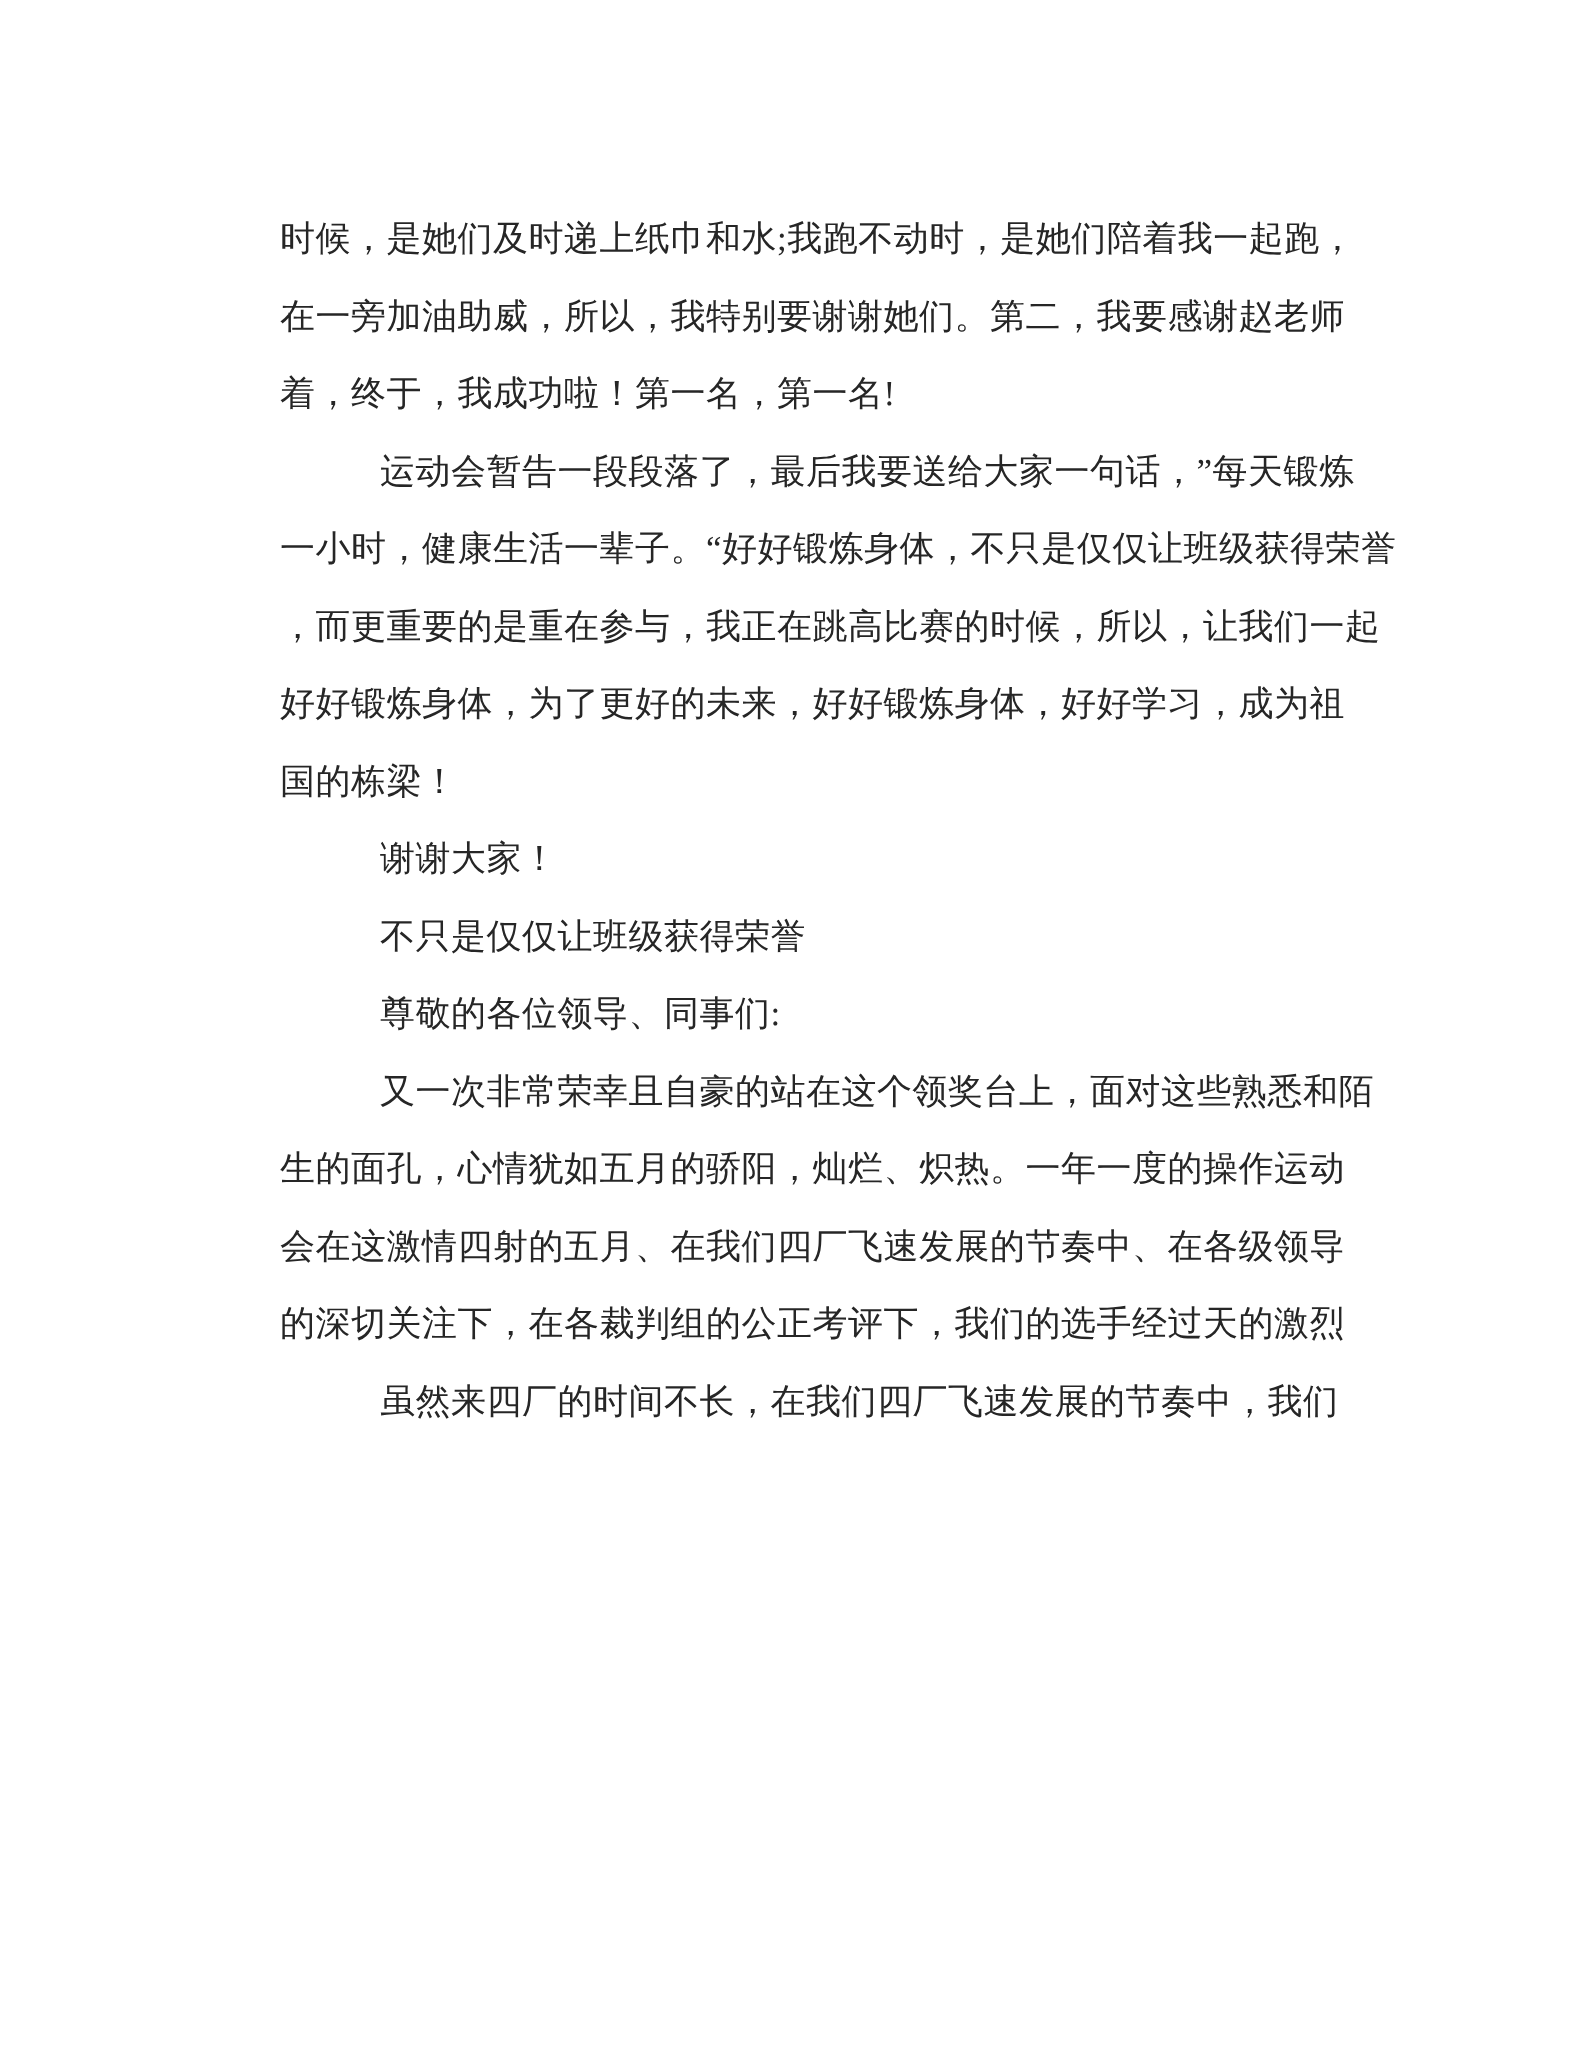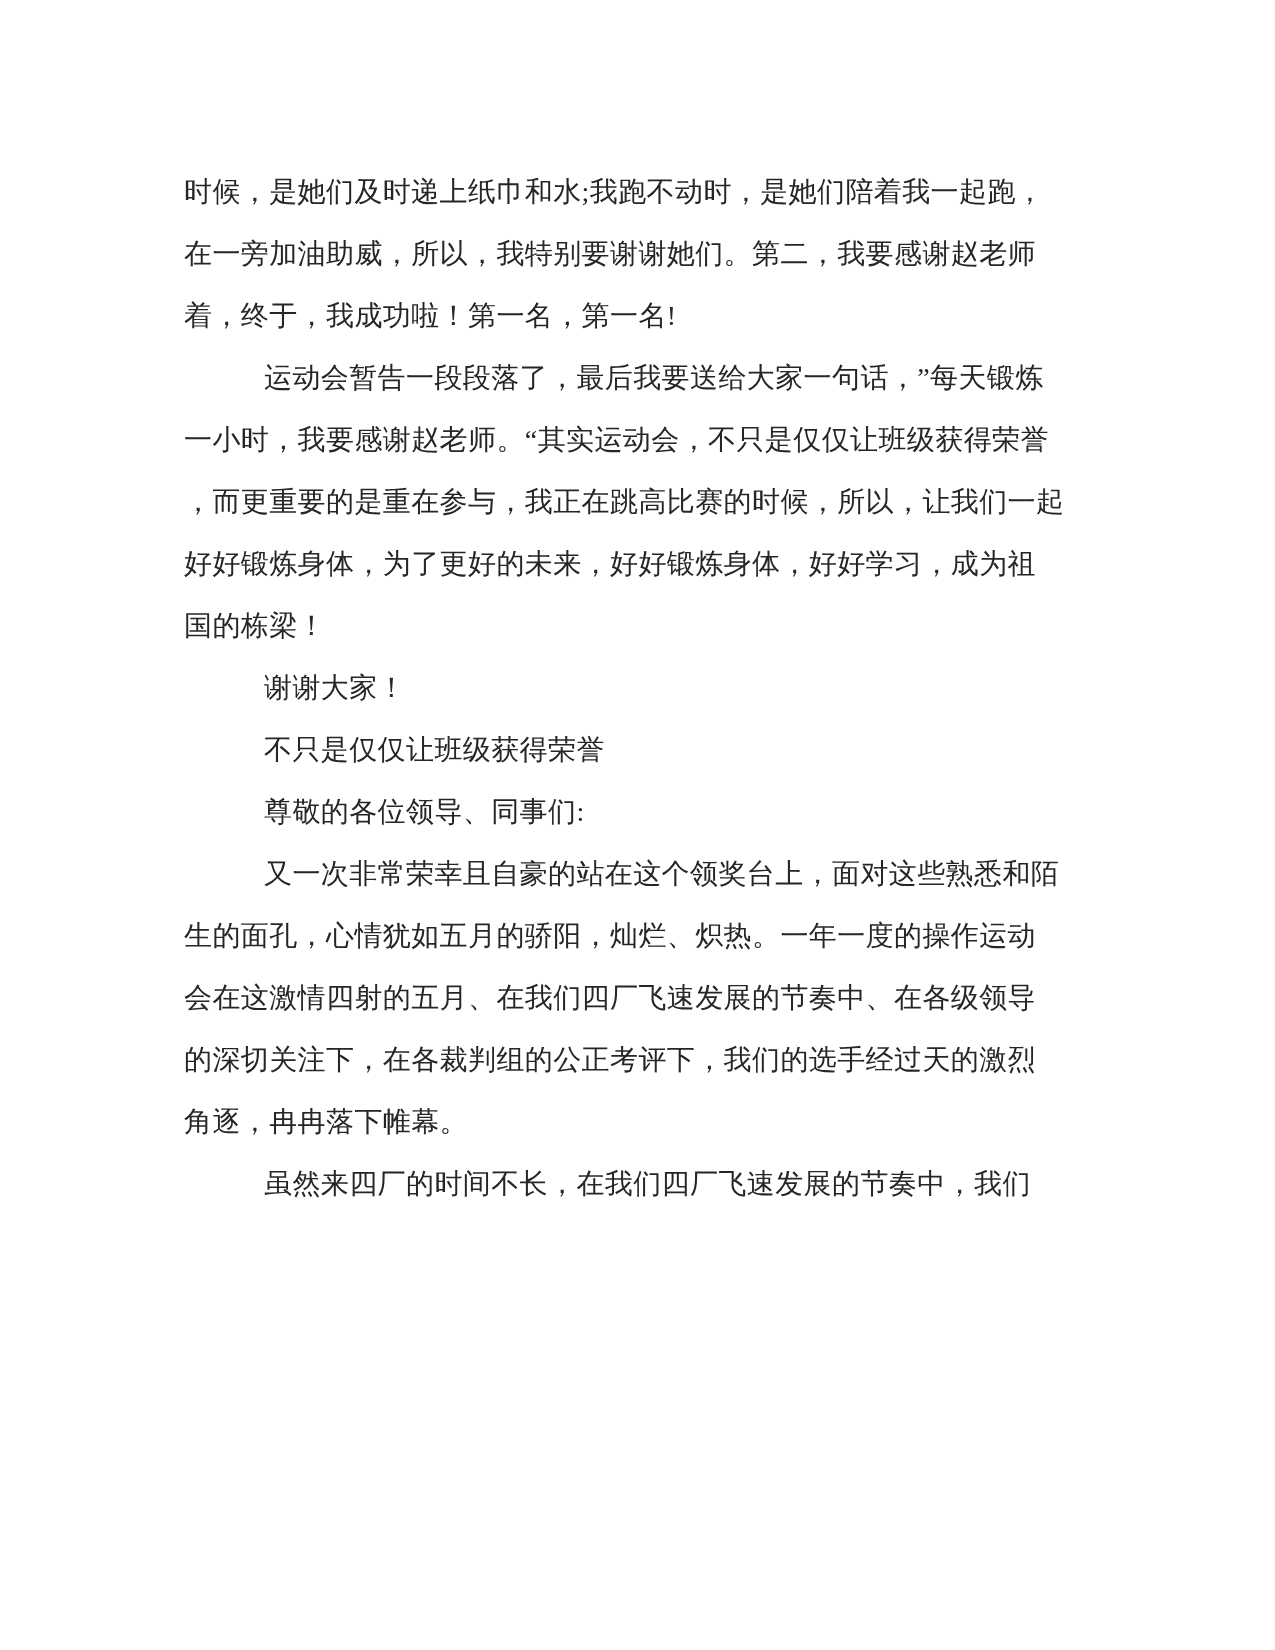--- a/index.html
+++ b/index.html
@@ -15,20 +15,21 @@
   }
   .page {
     box-sizing: border-box;
     width: 1275px;
     height: 1650px;
     padding: 161px 170px 0 184px;
     background: var(--page-bg, #ffffff);
   }
   .text-block {
     width: 100%;
+    margin-left: 40px;
   }
   .line {
     font-family: "Liberation Serif", "DejaVu Serif", serif;
     font-size: 28px;
     font-weight: 400;
     line-height: 62px;
     letter-spacing: 0.4px;
     color: var(--text-color, #262626);
     white-space: nowrap;
   }
@@ -38,27 +39,26 @@
 </style>
 </head>
 <body>
 
 <div class="page">
   <div class="text-block">
       <div class="line">时候，是她们及时递上纸巾和水;我跑不动时，是她们陪着我一起跑，</div>
       <div class="line">在一旁加油助威，所以，我特别要谢谢她们。第二，我要感谢赵老师</div>
       <div class="line">着，终于，我成功啦！第一名，第一名!</div>
       <div class="line indent">运动会暂告一段段落了，最后我要送给大家一句话，”每天锻炼</div>
-      <div class="line">一小时，我要感谢赵老师。“其实运动会，不只是仅仅让班级获得荣誉</div>
+      <div class="line">一小时，健康生活一辈子。“好好锻炼身体，不只是仅仅让班级获得荣誉</div>
       <div class="line">，而更重要的是重在参与，我正在跳高比赛的时候，所以，让我们一起</div>
       <div class="line">好好锻炼身体，为了更好的未来，好好锻炼身体，好好学习，成为祖</div>
       <div class="line">国的栋梁！</div>
       <div class="line indent">谢谢大家！</div>
       <div class="line indent">不只是仅仅让班级获得荣誉</div>
       <div class="line indent">尊敬的各位领导、同事们:</div>
       <div class="line indent">又一次非常荣幸且自豪的站在这个领奖台上，面对这些熟悉和陌</div>
       <div class="line">生的面孔，心情犹如五月的骄阳，灿烂、炽热。一年一度的操作运动</div>
       <div class="line">会在这激情四射的五月、在我们四厂飞速发展的节奏中、在各级领导</div>
       <div class="line">的深切关注下，在各裁判组的公正考评下，我们的选手经过天的激烈</div>
-      <div class="line">角逐，冉冉落下帷幕。</div>
       <div class="line indent">虽然来四厂的时间不长，在我们四厂飞速发展的节奏中，我们</div>
     </div>
 </div>
 
 </body></html>

